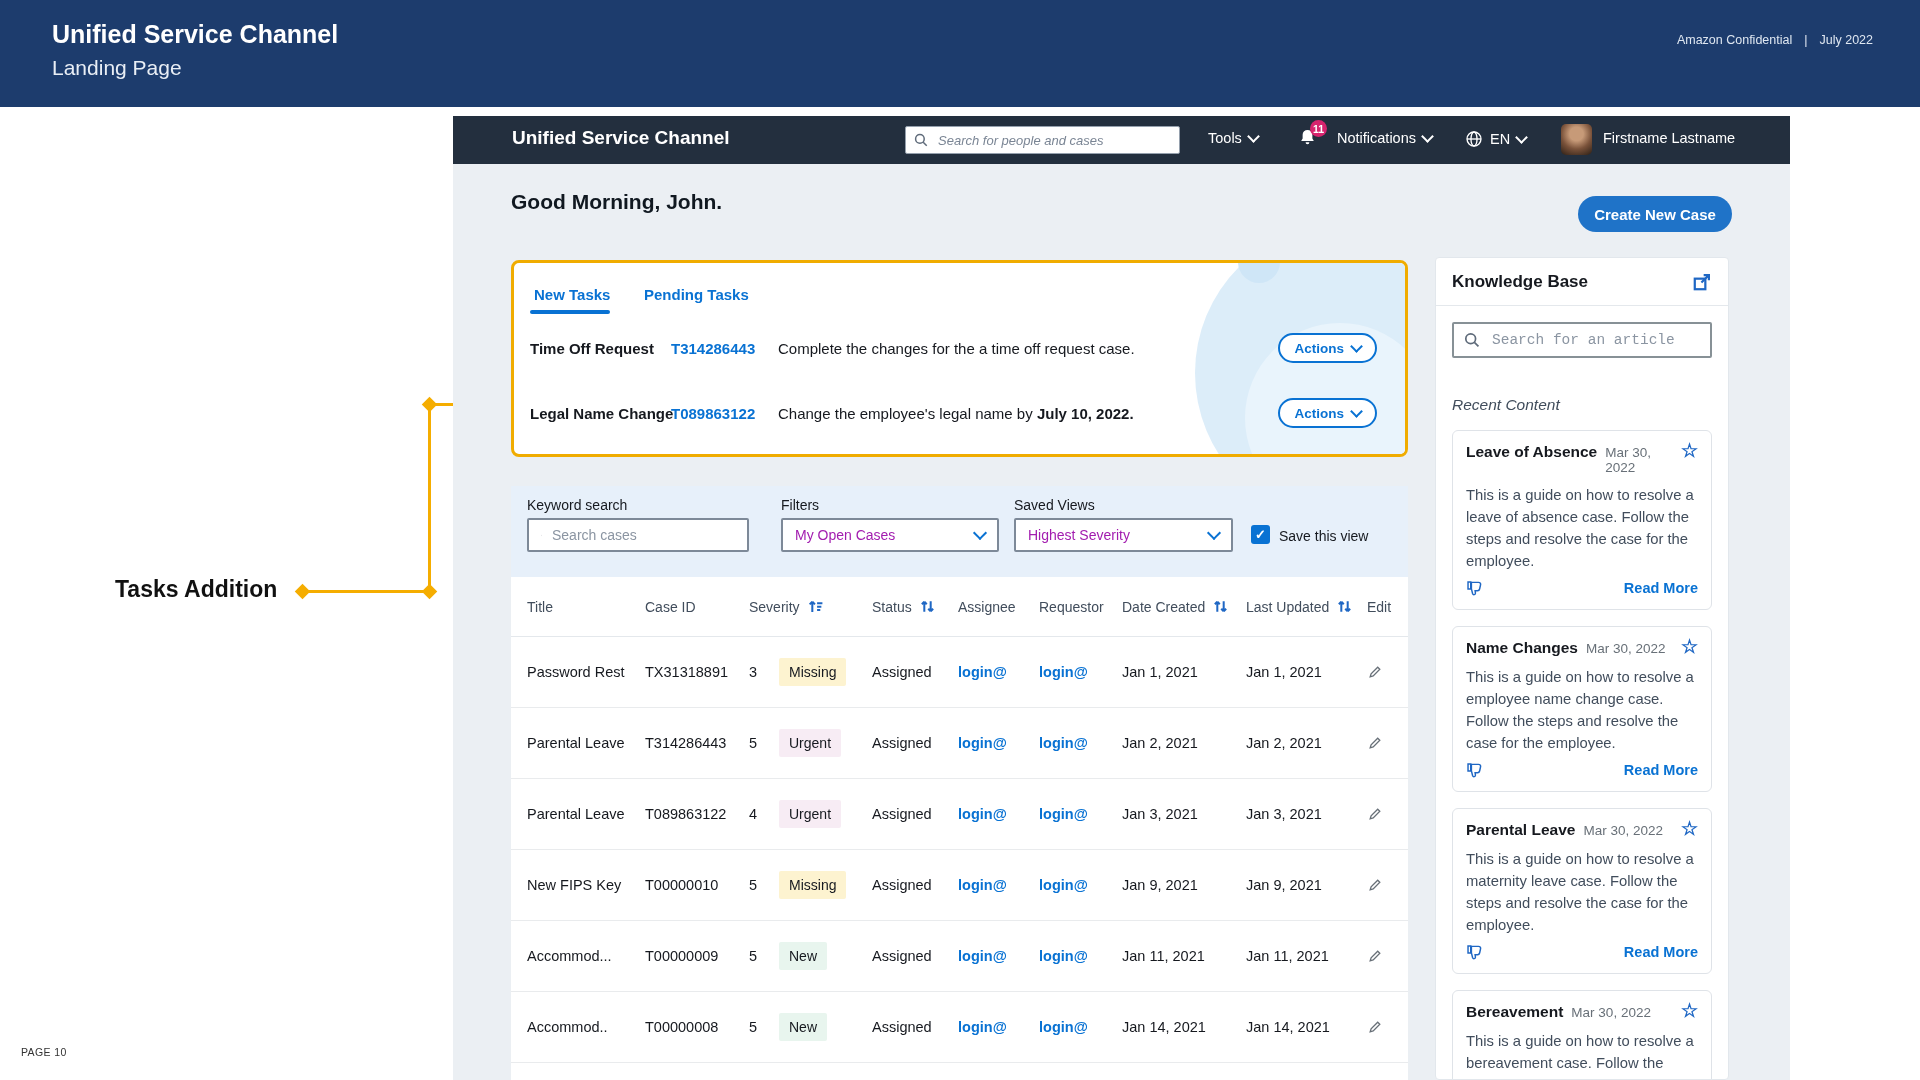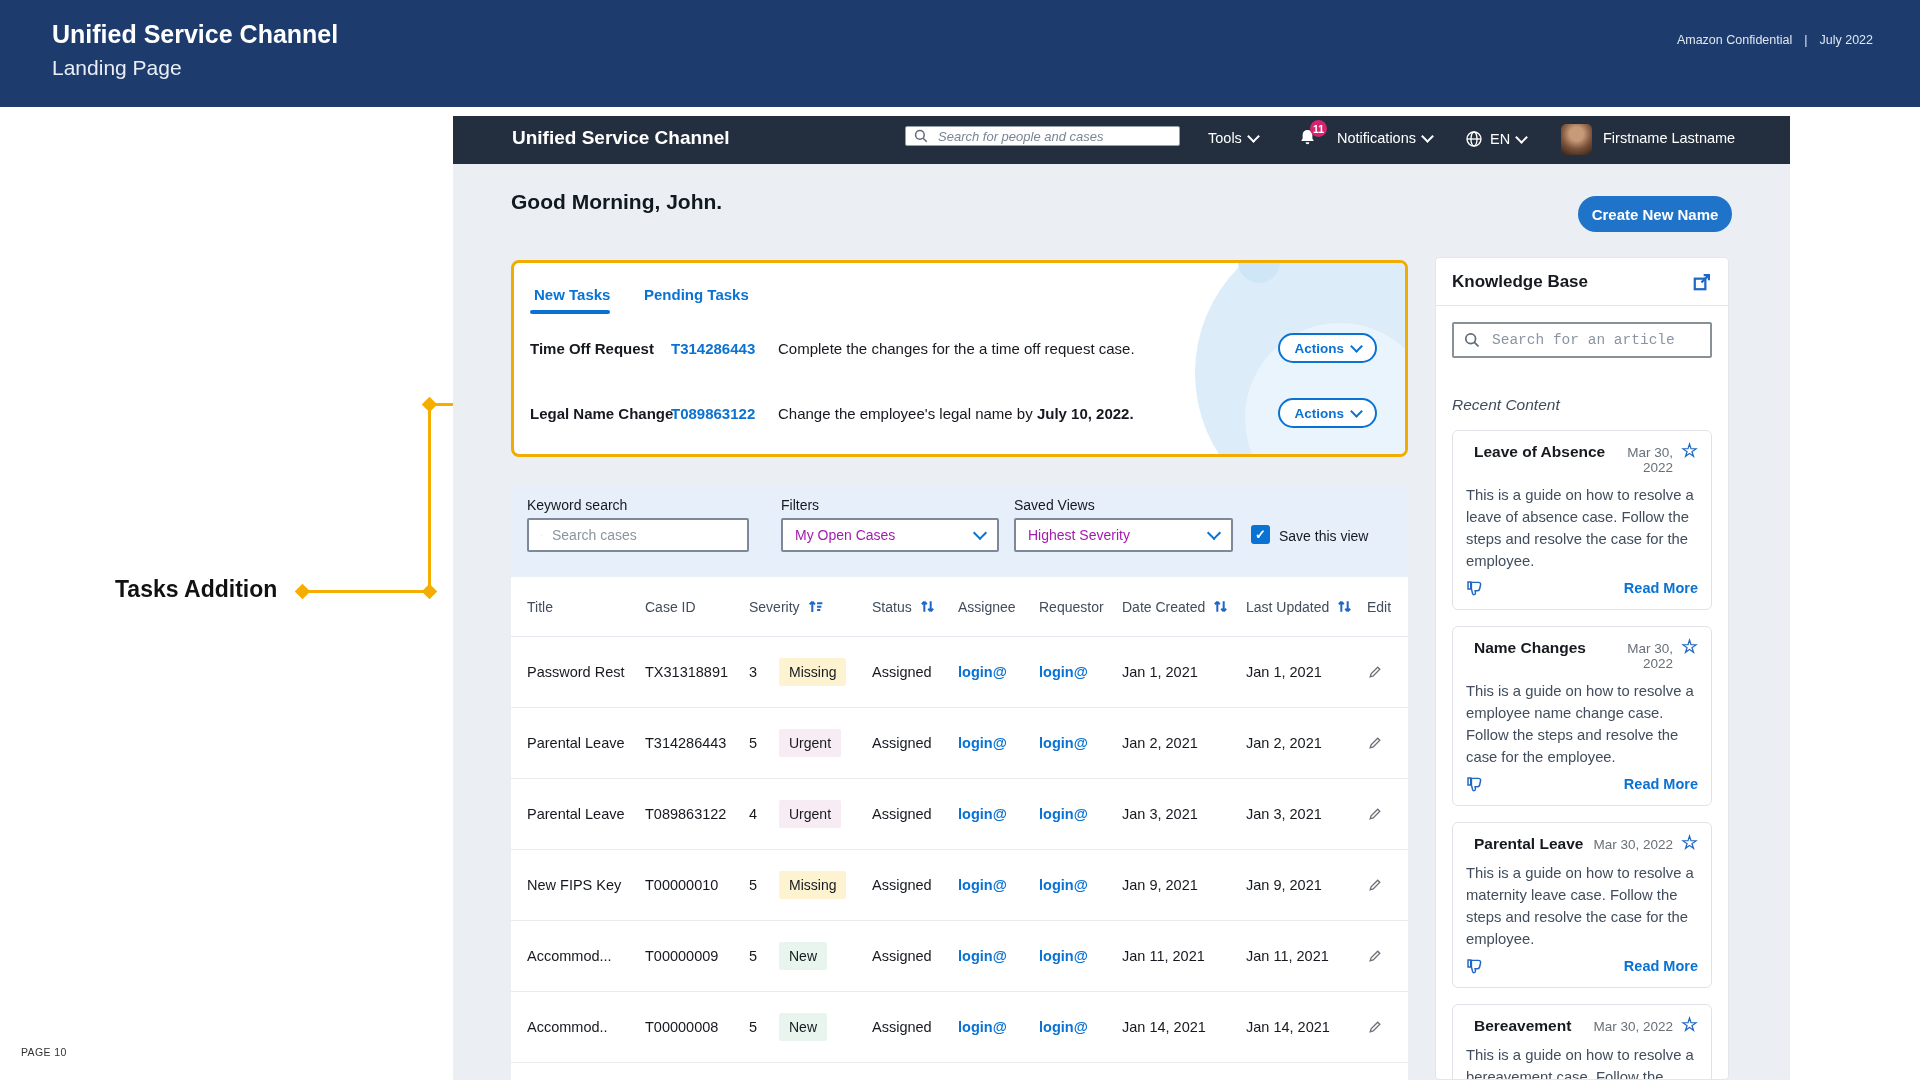--- a/index.html
+++ b/index.html
@@ -13,21 +13,21 @@
   
   #anno-head{position:absolute;left:115px;top:576px;font-size:23px;font-weight:700;color:#111;}
   #anno-body{position:absolute;left:115px;top:630px;width:268px;font-size:17.5px;line-height:26.5px;color:#151515;}
   .conn{position:absolute;background:#f5ad00;}
   .diamond{position:absolute;width:11px;height:11px;background:#f5ad00;transform:rotate(45deg);}
   #page-num{position:absolute;left:21px;top:1046px;font-size:10.5px;letter-spacing:.4px;color:#333;}
   
   #app{position:absolute;left:453px;top:116px;width:1337px;height:964px;background:#ebeff3;overflow:hidden;}
   #navbar{position:absolute;left:0;top:0;width:1337px;height:48px;background:#232f3e;}
   #navbar .brand{position:absolute;left:59px;top:11px;font-size:19px;font-weight:700;color:#fff;}
-  #nav-search{position:absolute;left:452px;top:10px;width:275px;height:20px;background:#fff;border:1px solid #95a0ad;border-radius:2px;display:flex;align-items:center;padding:0 8px;box-sizing:border-box;}
+  #nav-search{position:absolute;left:452px;top:10px;width:275px;height:28px;background:#fff;border:1px solid #95a0ad;border-radius:2px;display:flex;align-items:center;padding:0 8px;box-sizing:border-box;}
   #nav-search input{border:0;outline:0;flex:1;font-size:13px;font-style:italic;color:#444;font-family:"Liberation Sans",sans-serif;background:transparent;}
   #nav-search input::placeholder{color:#7a8594;font-style:italic;}
   .navitem{position:absolute;top:14px;color:#fff;font-size:14.5px;display:flex;align-items:center;}
   .chev{display:inline-block;width:7px;height:7px;border-right:2px solid currentColor;border-bottom:2px solid currentColor;transform:rotate(45deg);margin-left:7px;margin-top:-3px;}
   #nav-bell{position:absolute;left:845px;top:12px;}
   #badge{position:absolute;left:857px;top:4px;min-width:17px;height:17px;border-radius:9px;background:#d6246e;color:#fff;font-size:10.5px;font-weight:700;display:flex;align-items:center;justify-content:center;padding:0 2px;box-sizing:border-box;}
   #avatar{position:absolute;left:1108px;top:8px;width:31px;height:31px;border-radius:5px;
           background:radial-gradient(circle at 50% 32%,#c79a78 26%,#7a523a 58%,#35251a 95%);}
   
   #greeting{position:absolute;left:58px;top:74px;font-size:21px;font-weight:700;color:#101820;}
@@ -69,23 +69,23 @@
   #kb{position:absolute;left:982px;top:141px;width:294px;height:823px;background:#fff;border:1px solid #e2e7ec;border-radius:4px;box-sizing:border-box;padding:14px 16px;overflow:hidden;}
   #kb-head{display:flex;justify-content:space-between;align-items:center;}
   #kb-title{font-size:17px;font-weight:700;color:#16191f;}
   #kb-divider{height:1px;background:#e4e8ec;margin:13px -16px 0 -16px;}
   #kb-search{margin-top:16px;height:36px;border:2px solid #879196;border-radius:2px;display:flex;align-items:center;padding:0 10px;box-sizing:border-box;}
   #kb-search input{border:0;outline:0;flex:1;font-size:14.5px;color:#444;background:transparent;font-family:Liberation Mono, monospace;}
   #kb-search input::placeholder{color:#8b95a2;}
   #kb-recent{margin-top:38px;font-size:15.5px;font-style:italic;color:#414d5c;}
   .kb-card{margin-top:16px;border:1px solid #dfe3e8;border-radius:6px;padding:12px 13px;box-sizing:border-box;}
   .kb-card:first-of-type{margin-top:20px;}
-  .kb-card-head{display:flex;align-items:baseline;gap:8px;margin-left:8px;}
+  .kb-card-head{display:flex;align-items:baseline;gap:8px;}
   .kb-card-title{font-size:15.5px;font-weight:700;color:#16191f;}
-  .kb-card-date{font-size:13.5px;color:#687078;flex:1;text-align:right;}
+  .kb-card-date{font-size:13.5px;color:#687078;flex:1;}
   .kb-star{color:#1f67c4;font-size:19px;font-weight:700;line-height:14px;cursor:pointer;}
   .kb-body{margin-top:9px;font-size:14.8px;line-height:22px;color:#414d5c;}
   .kb-foot{margin-top:7px;display:flex;justify-content:space-between;align-items:center;}
   .readmore{color:#0972d3;font-size:14.5px;font-weight:700;cursor:pointer;}
   svg{display:block;}
 </style>
 </head>
 <body>
 
 <div id="page">
@@ -149,21 +149,21 @@
           </svg>
         <span style="margin-left:7px;">EN</span>
           <span class="chev"></span>
       </div>
 
       <div id="avatar"></div>
       <div class="navitem" style="left:1150px;">Firstname Lastname</div>
     </div>
 
     <div id="greeting">Good Morning, John.</div>
-    <div id="create-btn">Create New Name</div>
+    <div id="create-btn">Create New Case</div>
 
     <div id="tasks-card">
       <div class="deco" style="right:-90px;top:-40px;width:300px;height:300px;background:#dcedf9;"></div>
       <div class="deco" style="right:-30px;top:60px;width:190px;height:190px;background:#e9f4fc;"></div>
       <div class="deco" style="left:724px;top:-22px;width:42px;height:42px;background:#cfe6f7;"></div>
 
       <div class="tab" style="left:20px;">New Tasks</div>
       <div id="tab-underline"></div>
       <div class="tab" style="left:130px;">Pending Tasks</div>
 

